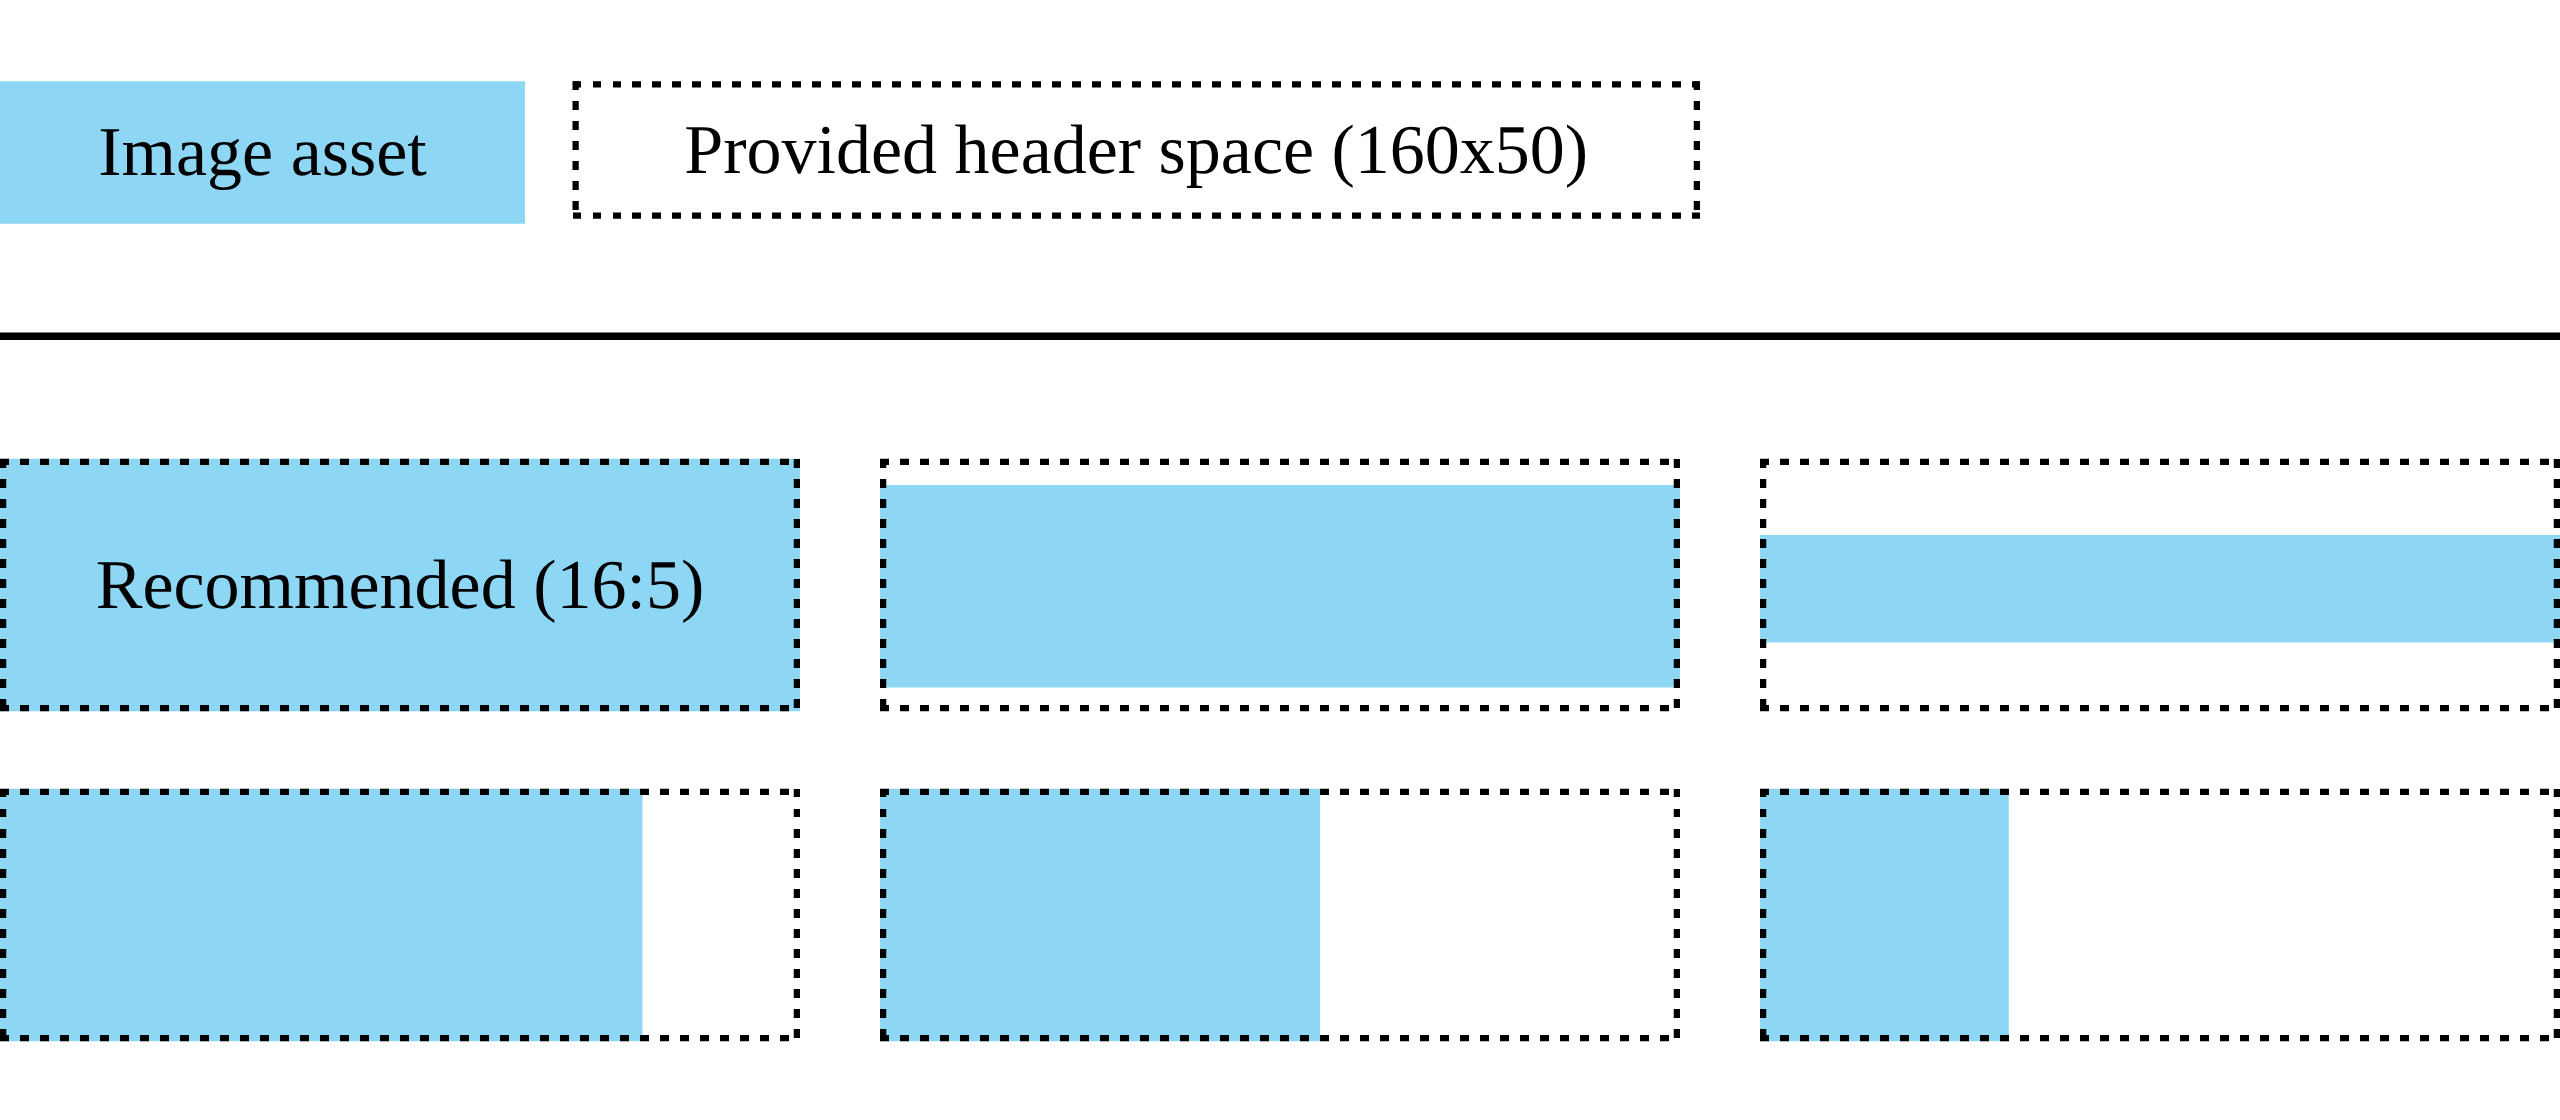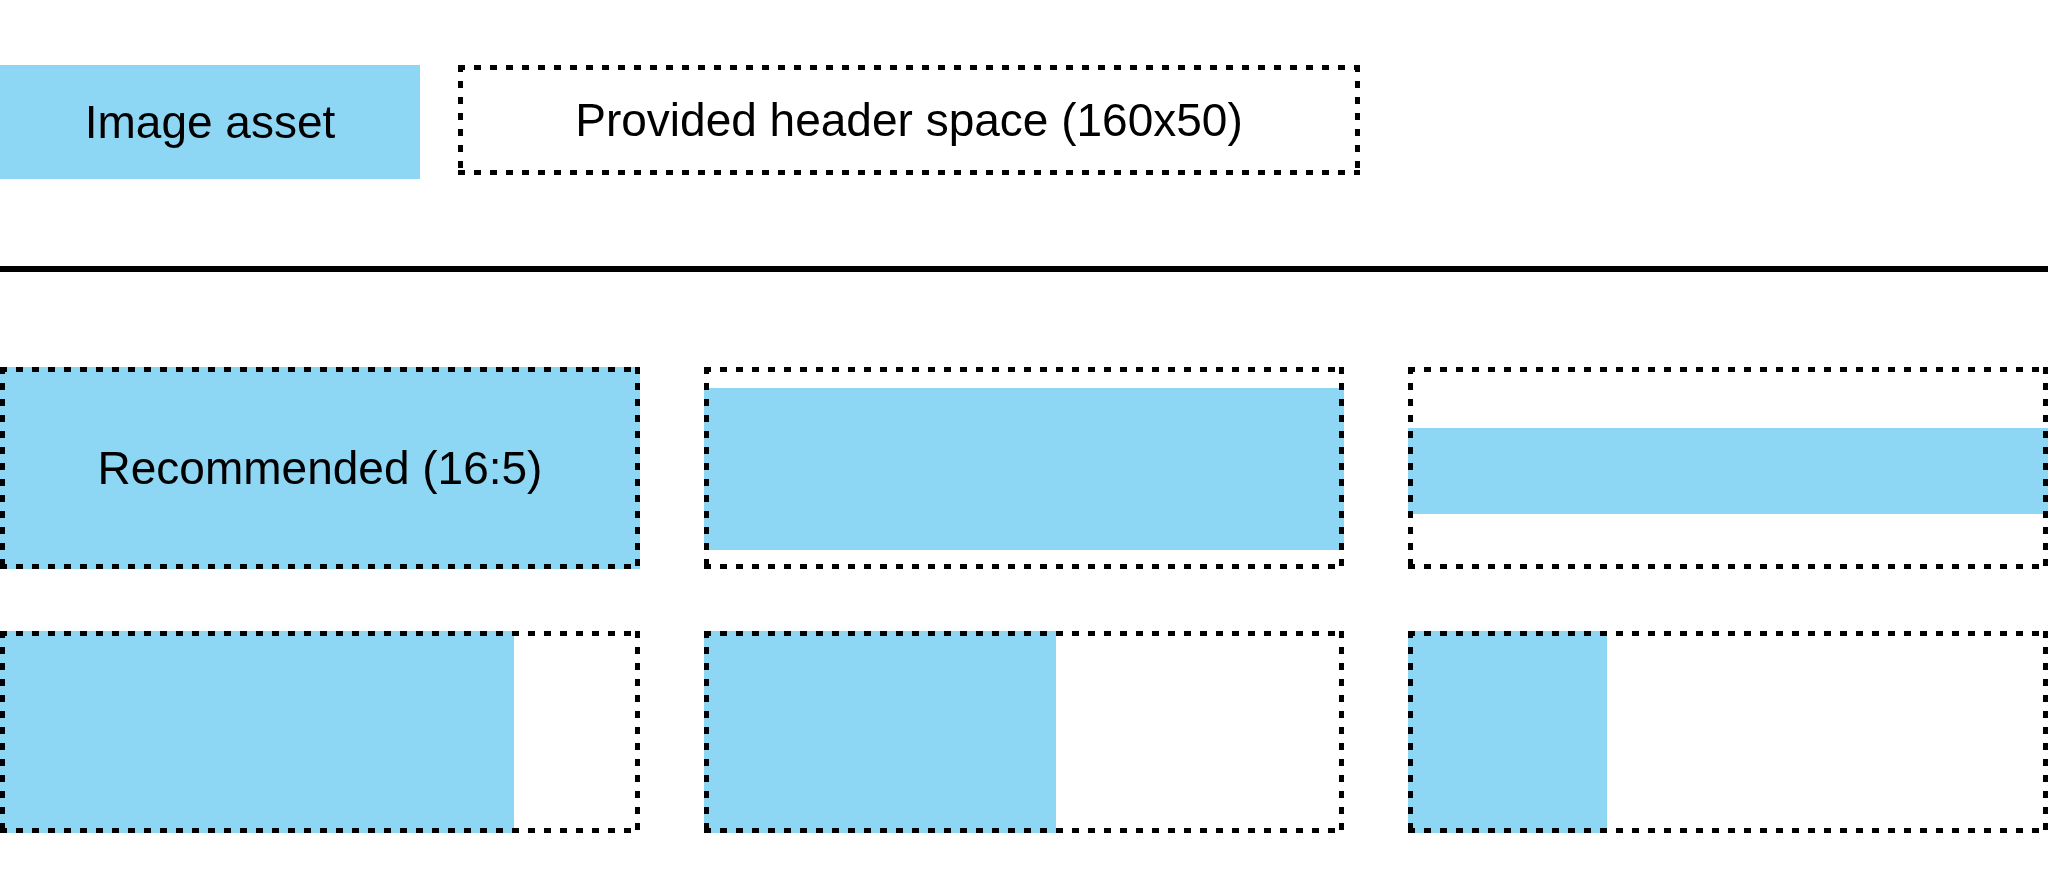--- a/index.html
+++ b/index.html
@@ -32,24 +32,25 @@
     position: absolute;
     left: 458px;
     top: 65px;
     width: 902px;
     height: 110px;
     display: flex;
     align-items: center;
     justify-content: center;
   }
   .label {
-    font-size: 46px;
+    font-size: 56px;
     line-height: 1;
     white-space: nowrap;
     letter-spacing: 0px;
+    font-family: Liberation Serif, serif;
   }
 
   
   .divider {
     position: absolute;
     left: 0;
     top: 266px;
     width: 2048px;
     height: 6px;
     background: #000000;

